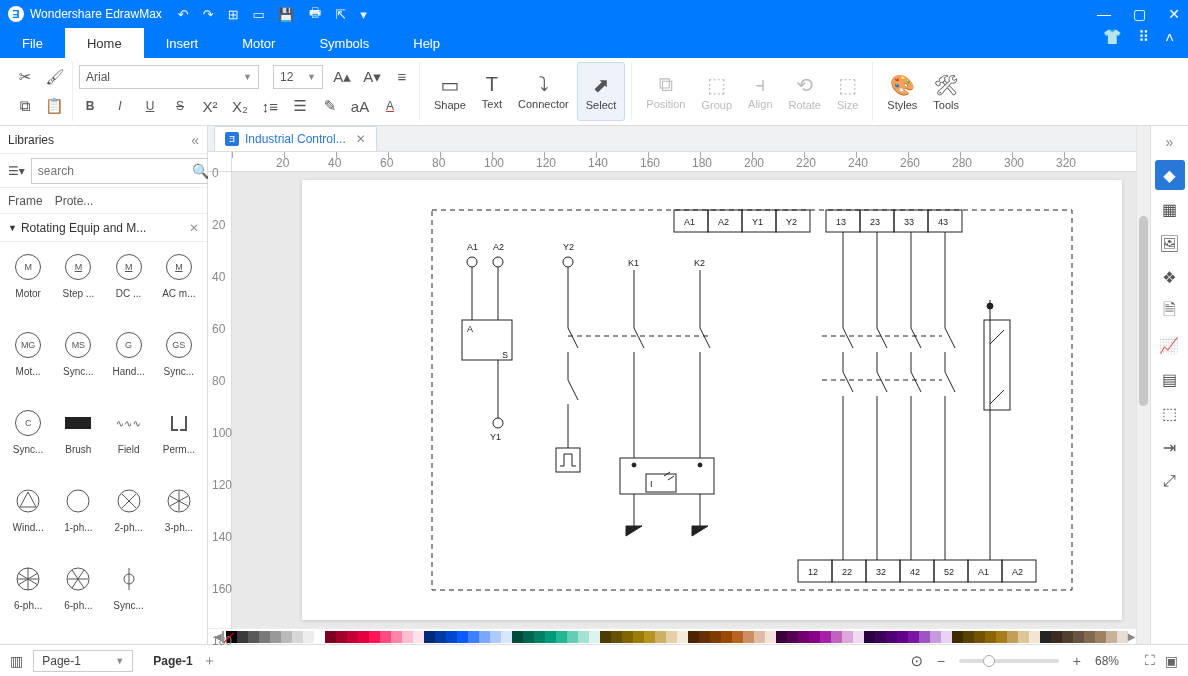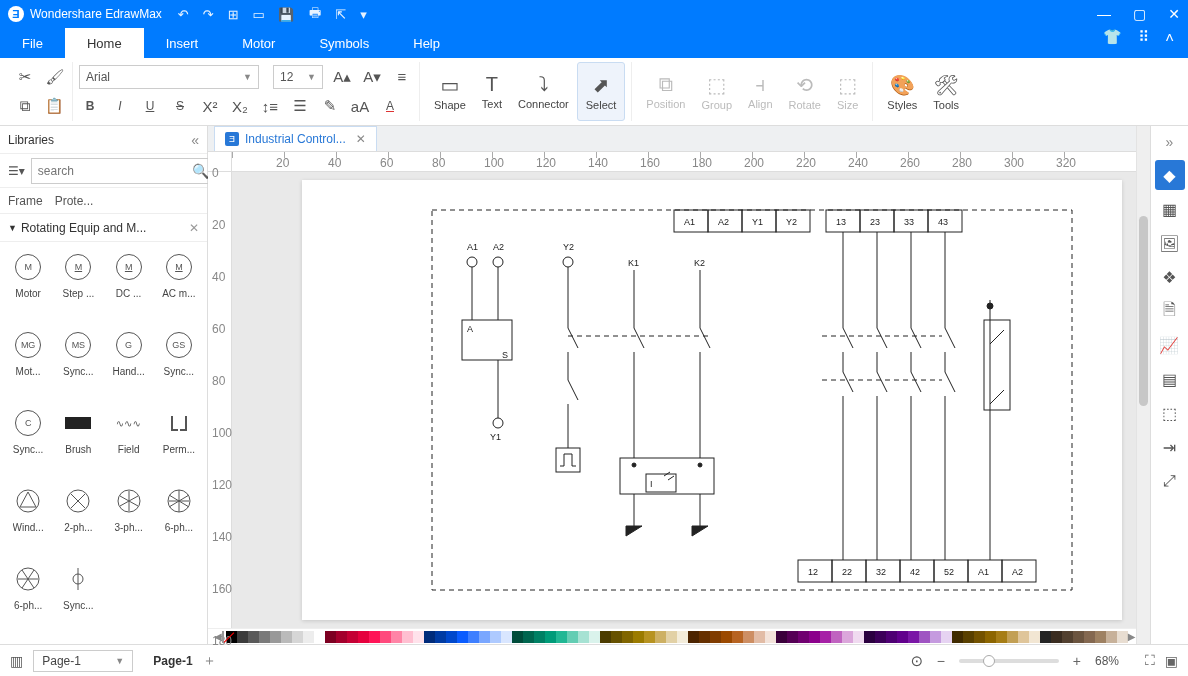--- a/index.html
+++ b/index.html
@@ -343,20 +343,28 @@
               <circle cx="13" cy="13" r="11" stroke="#555" fill="none"></circle>
               <path d="M13 4 L21 19 L5 19 Z" stroke="#555" fill="none"></path>
             </svg>
           </div>
           <div class="nm">Wind...</div>
         </div>
         <div class="libitem">
           <div class="shp">
             <svg width="26" height="26">
               <circle cx="13" cy="13" r="11" stroke="#555" fill="none"></circle>
+            </svg>
+          </div>
+          <div class="nm">1-ph...</div>
+        </div>
+        <div class="libitem">
+          <div class="shp">
+            <svg width="26" height="26">
+              <circle cx="13" cy="13" r="11" stroke="#555" fill="none"></circle>
               <line x1="6" y1="6" x2="20" y2="20" stroke="#555"></line>
               <line x1="20" y1="6" x2="6" y2="20" stroke="#555"></line>
             </svg>
           </div>
           <div class="nm">2-ph...</div>
         </div>
         <div class="libitem">
           <div class="shp">
             <svg width="26" height="26">
               <circle cx="13" cy="13" r="11" stroke="#555" fill="none"></circle>

